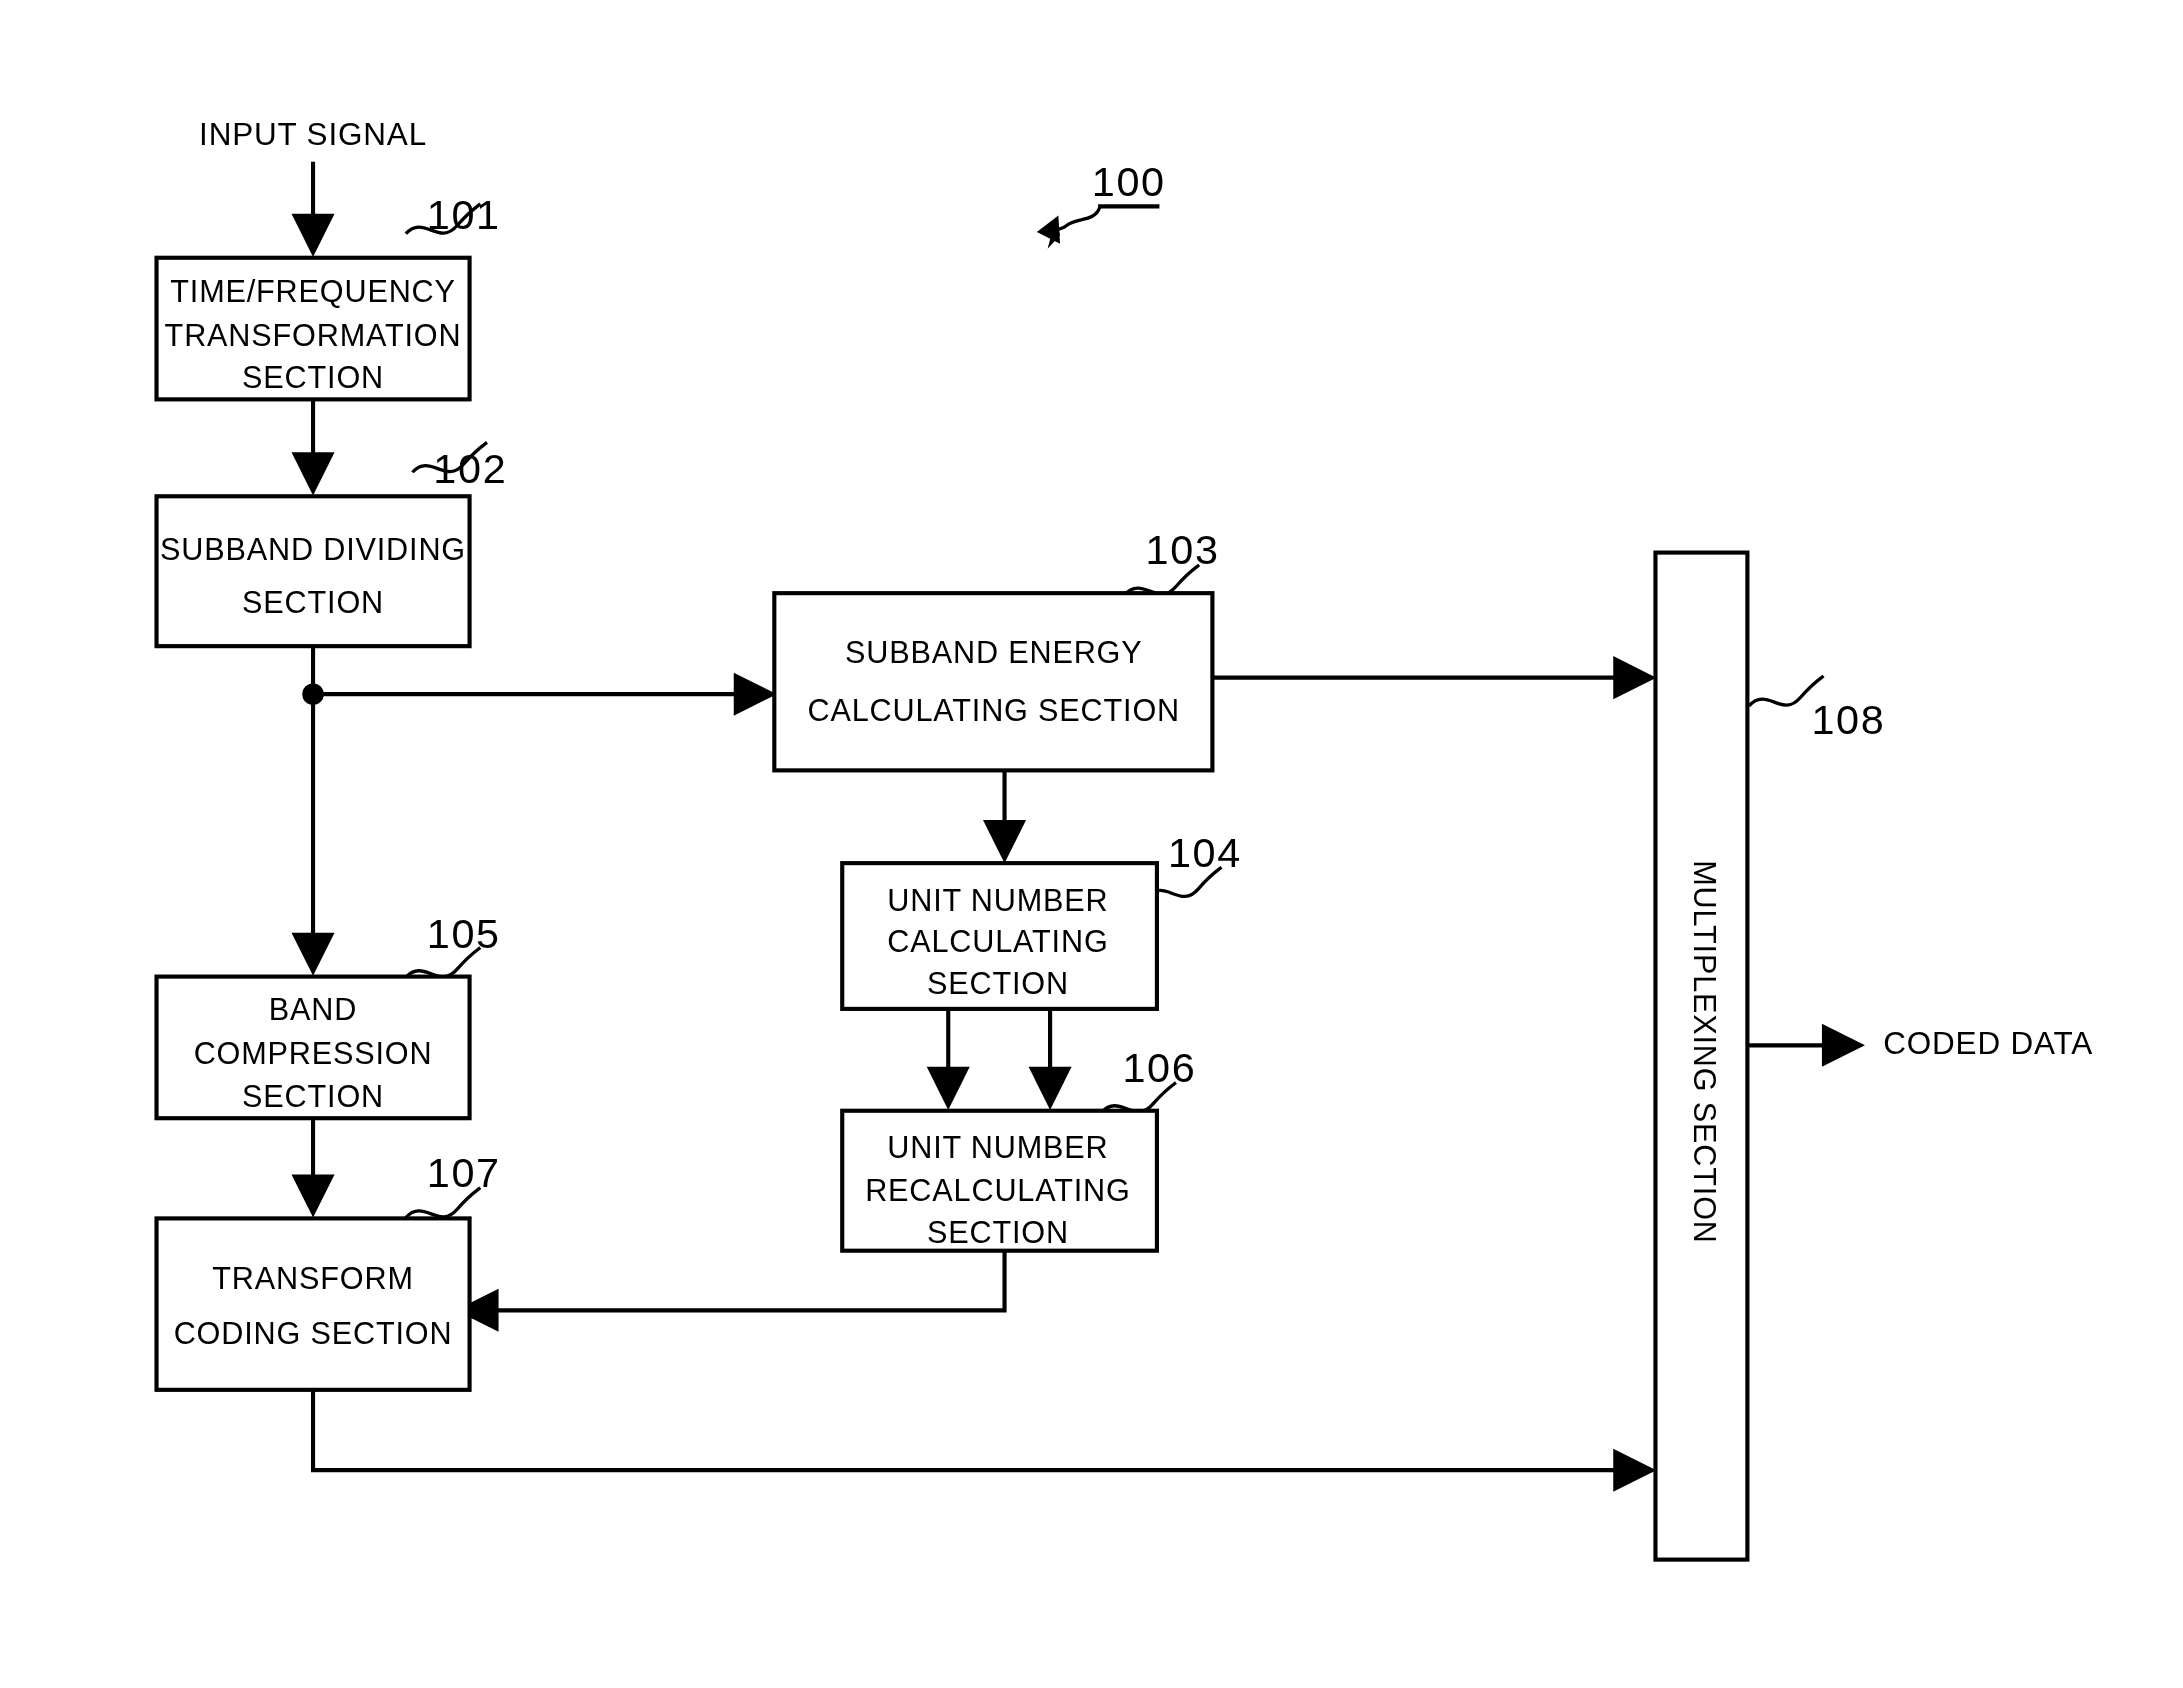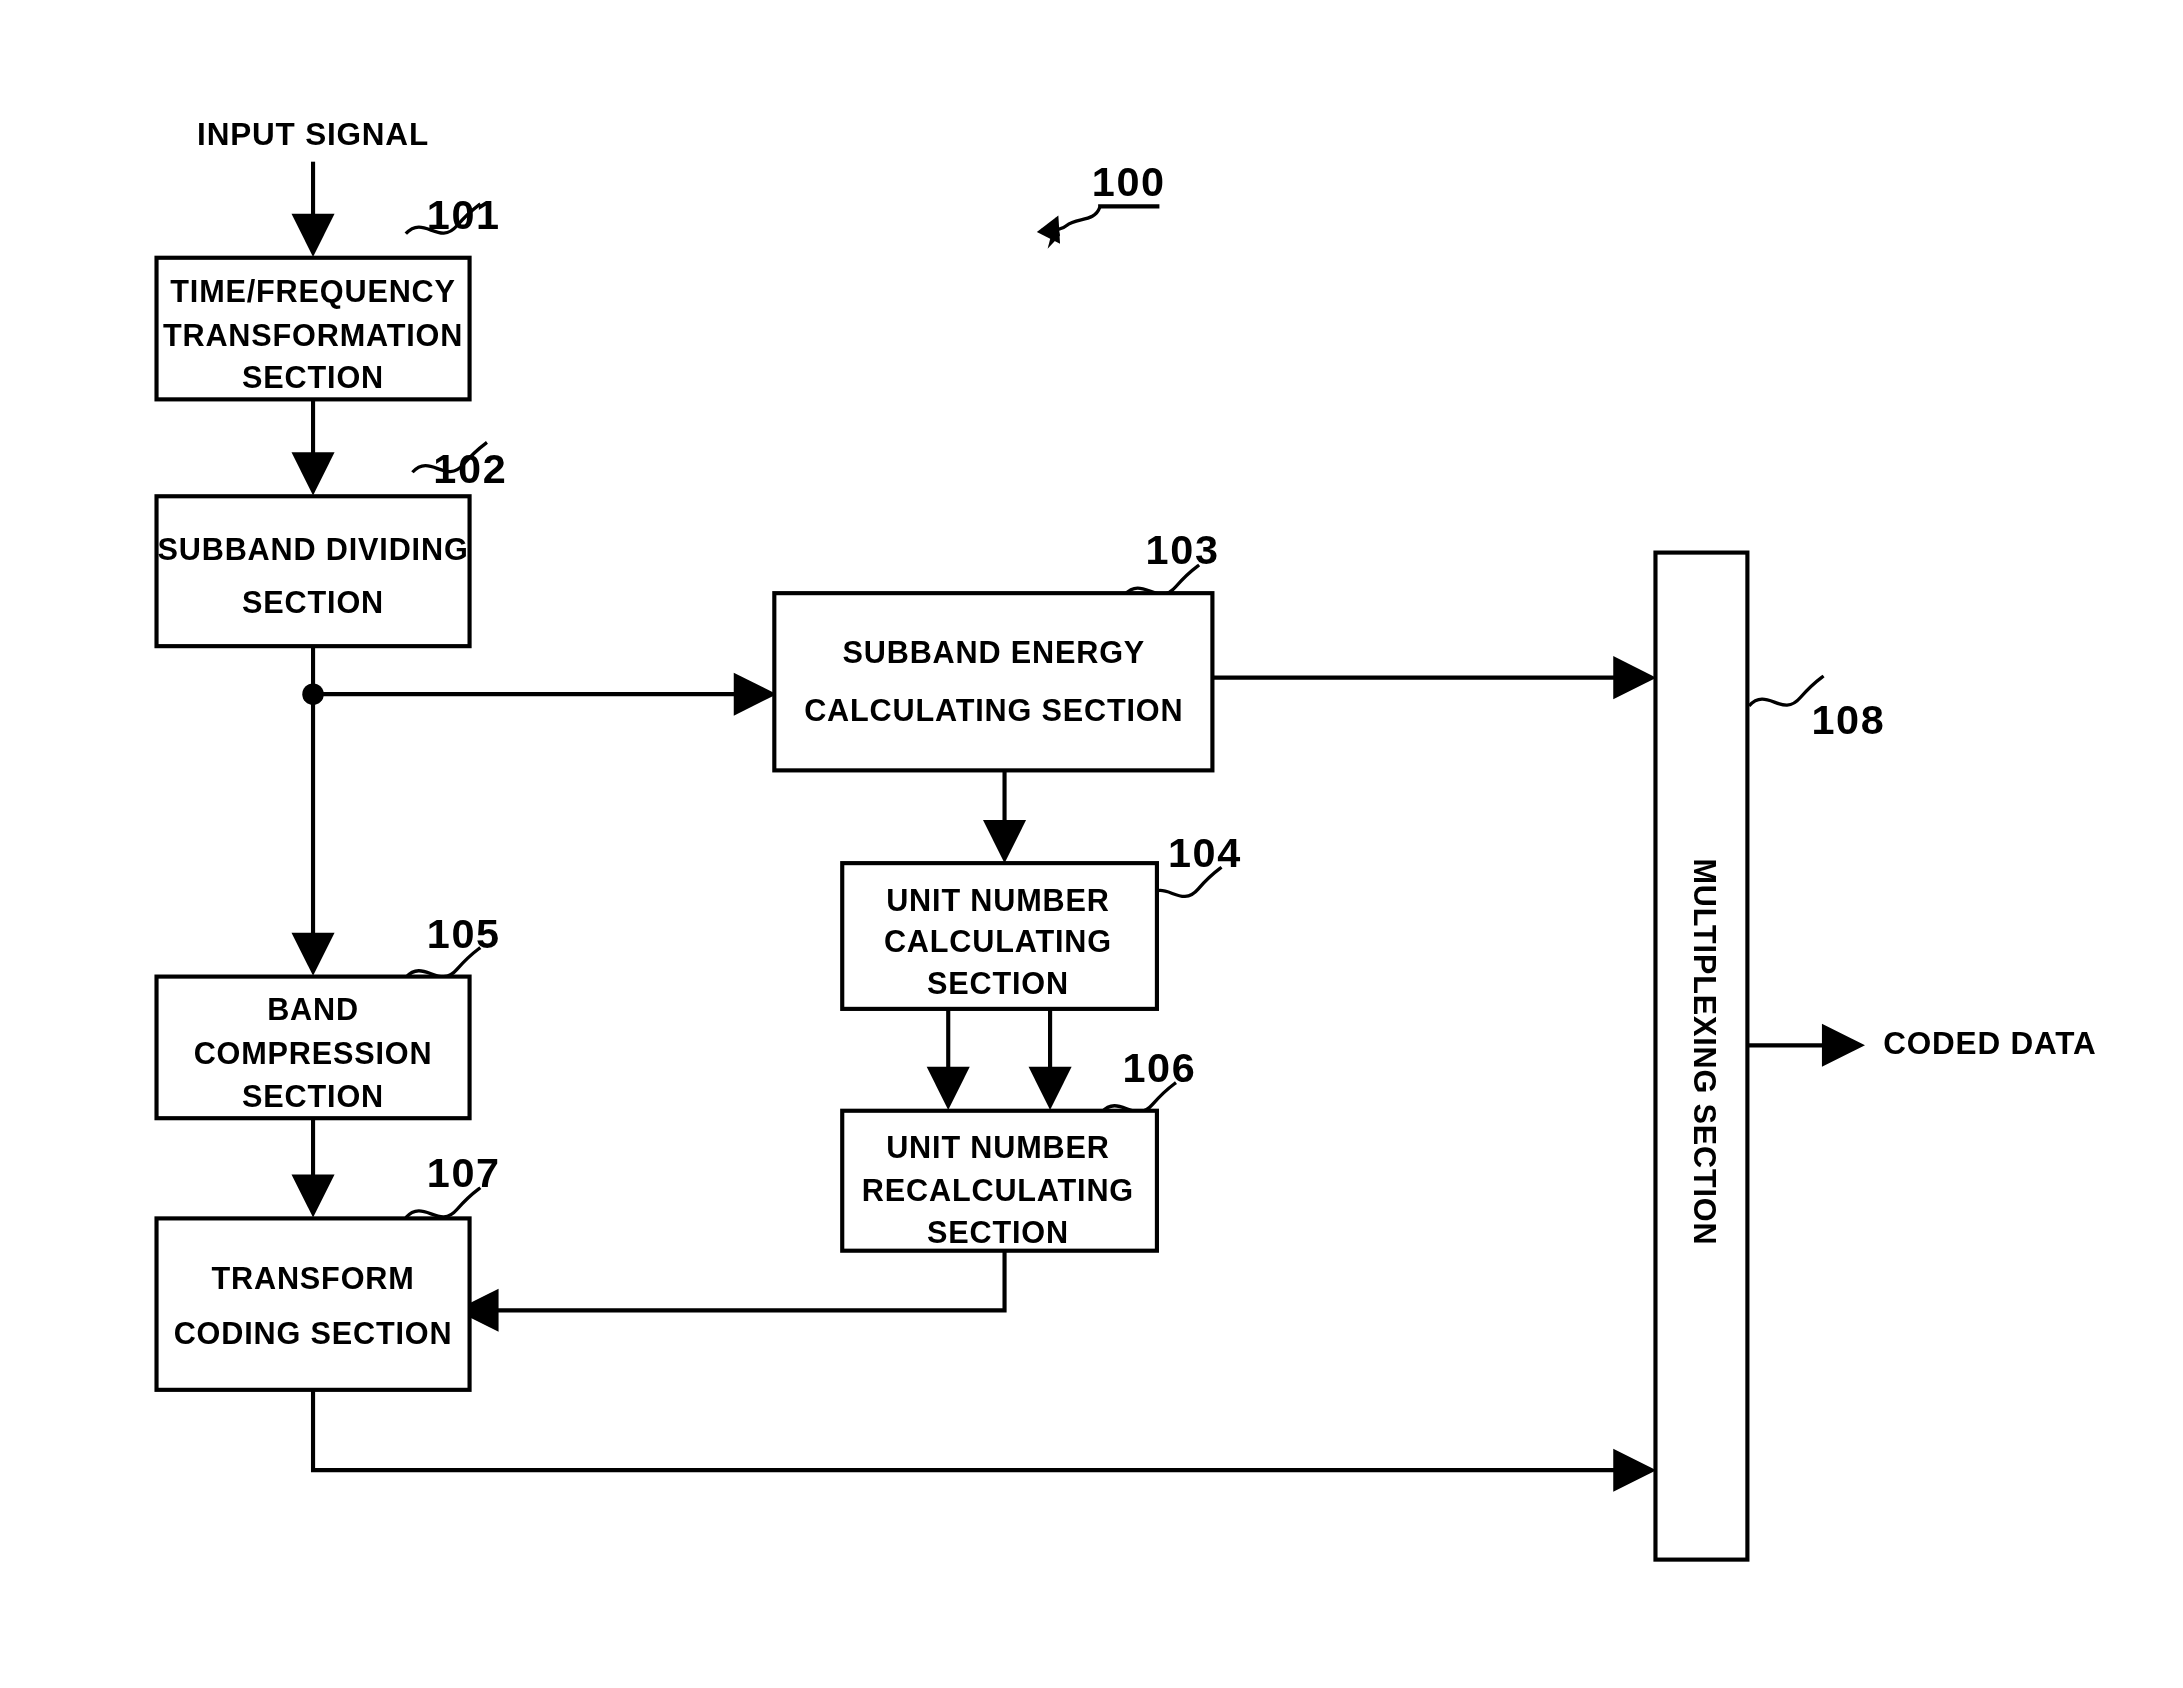--- a/index.html
+++ b/index.html
@@ -11,21 +11,20 @@
     width: 2183px;
     height: 1689px;
     font-family: "Liberation Sans", sans-serif;
     overflow: hidden;
   }
   #figure-root {
     position: relative;
     width: 1999px;
     height: 1689px;
     background: #ffffff;
-    font-weight: bold;
   }
   svg.diagram {
     position: absolute;
     top: 0;
     left: 0;
     width: 2183px;
     height: 1689px;
   }
   .box-rect {
     fill: #ffffff;

